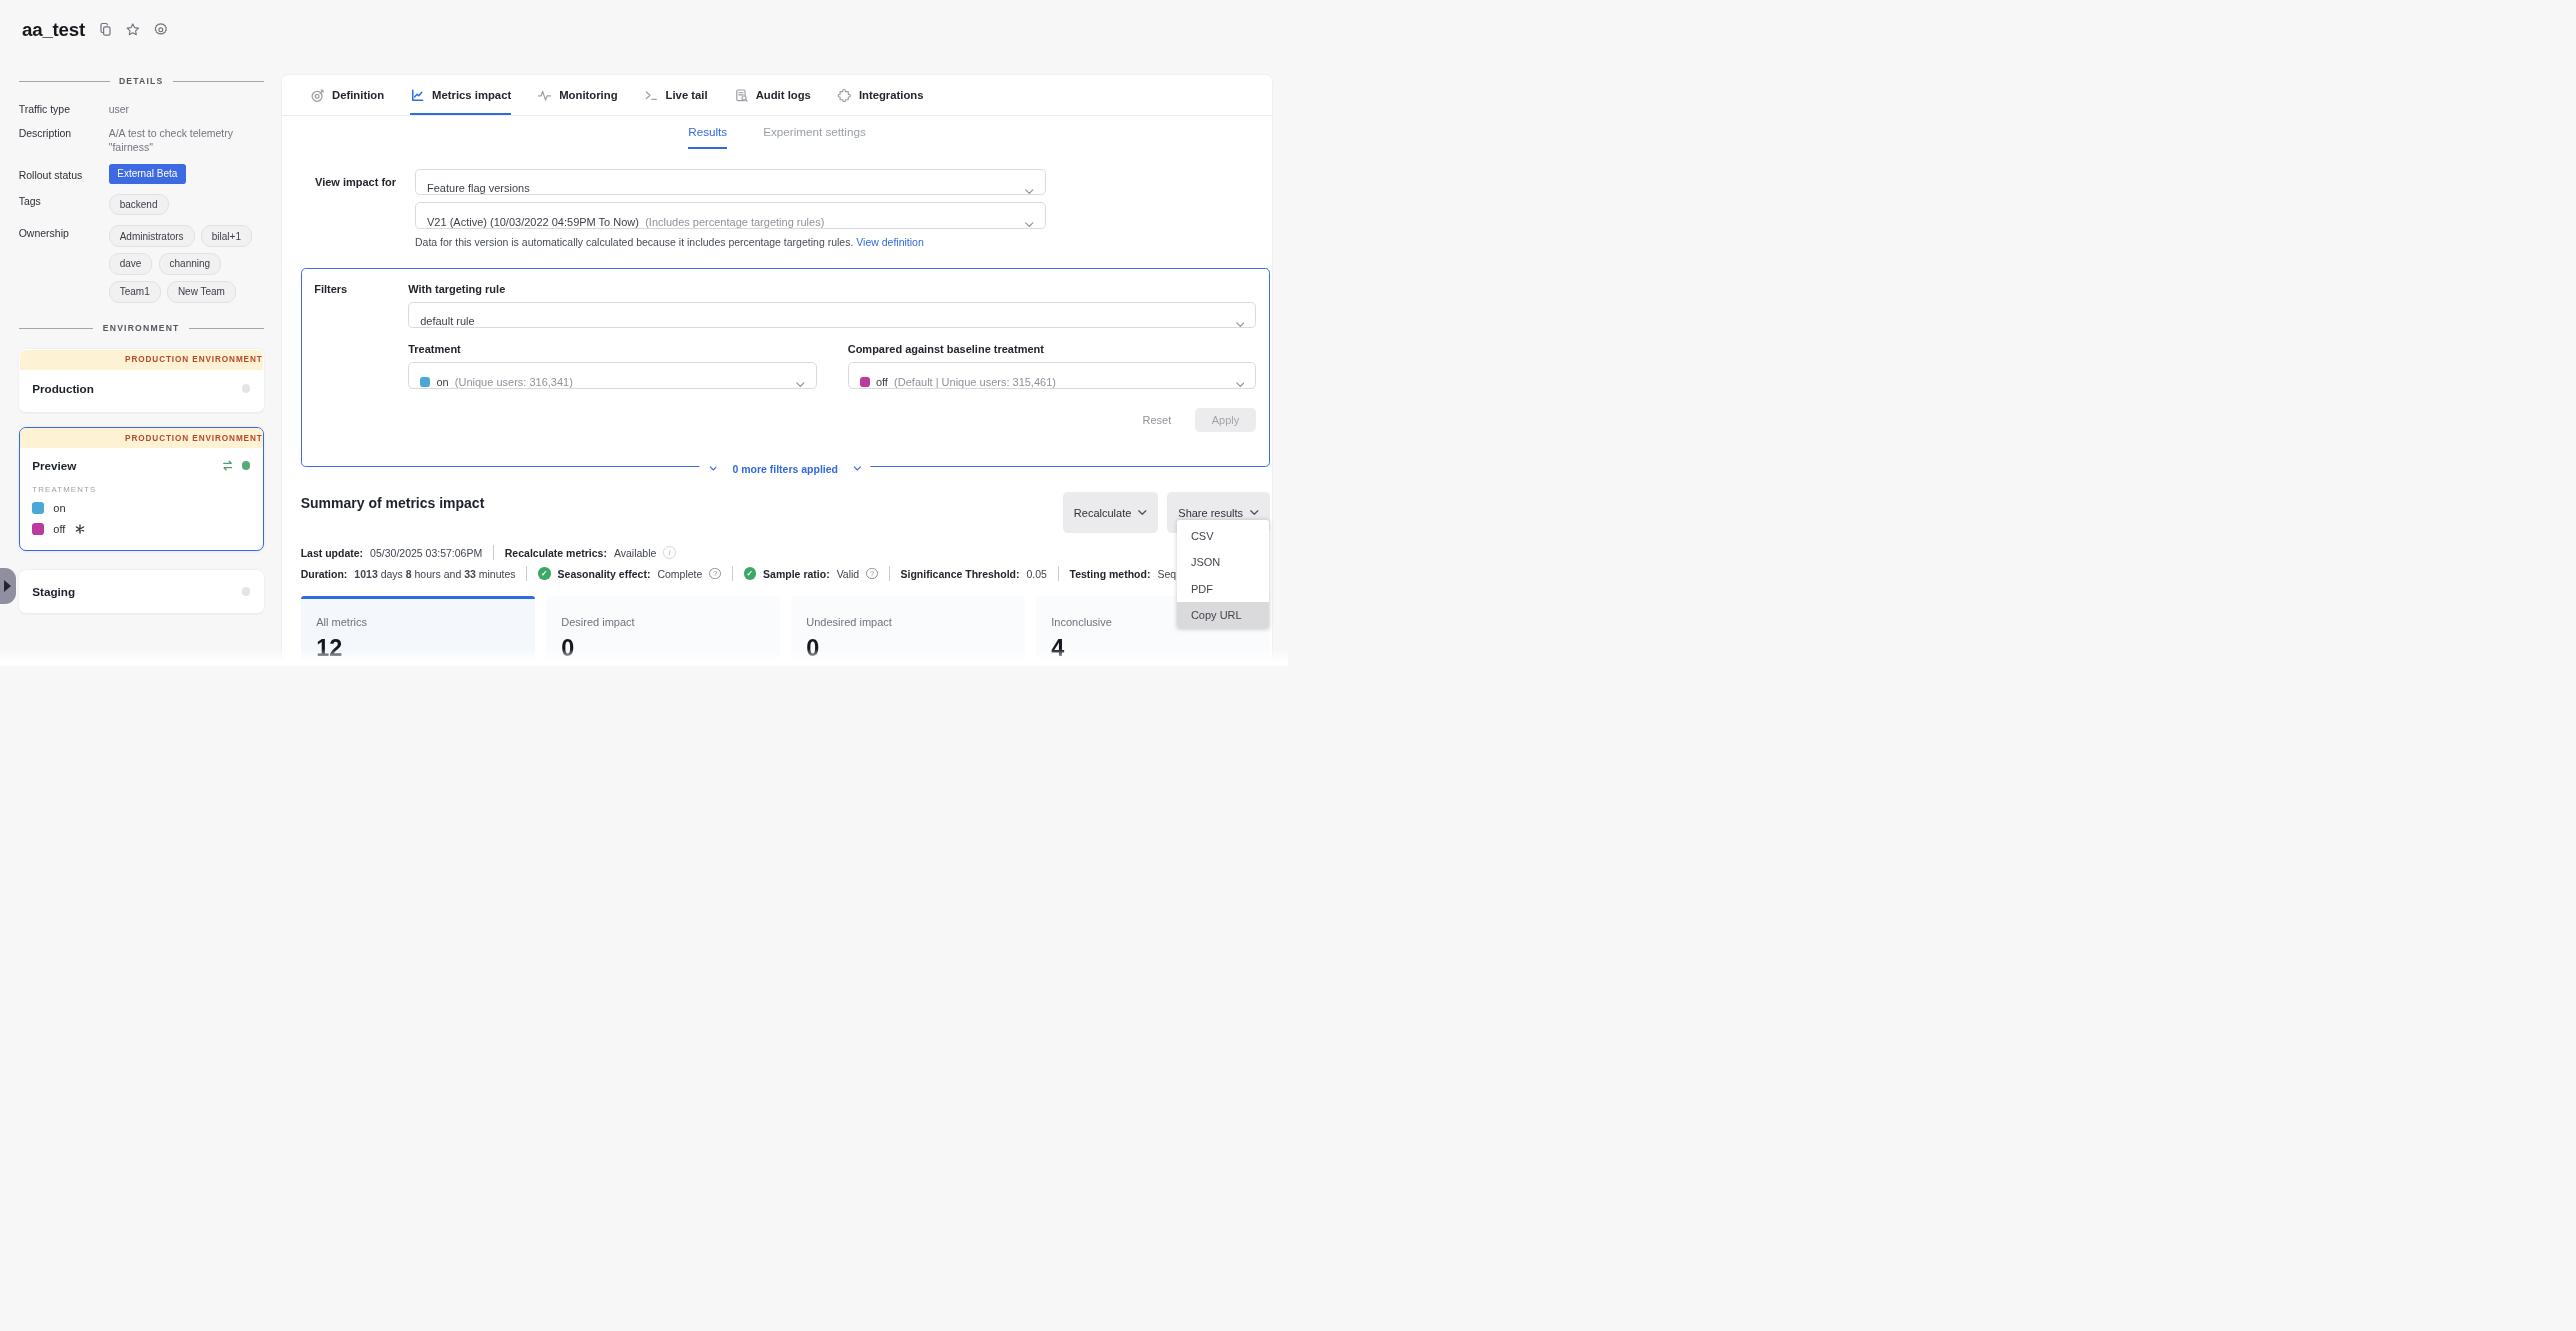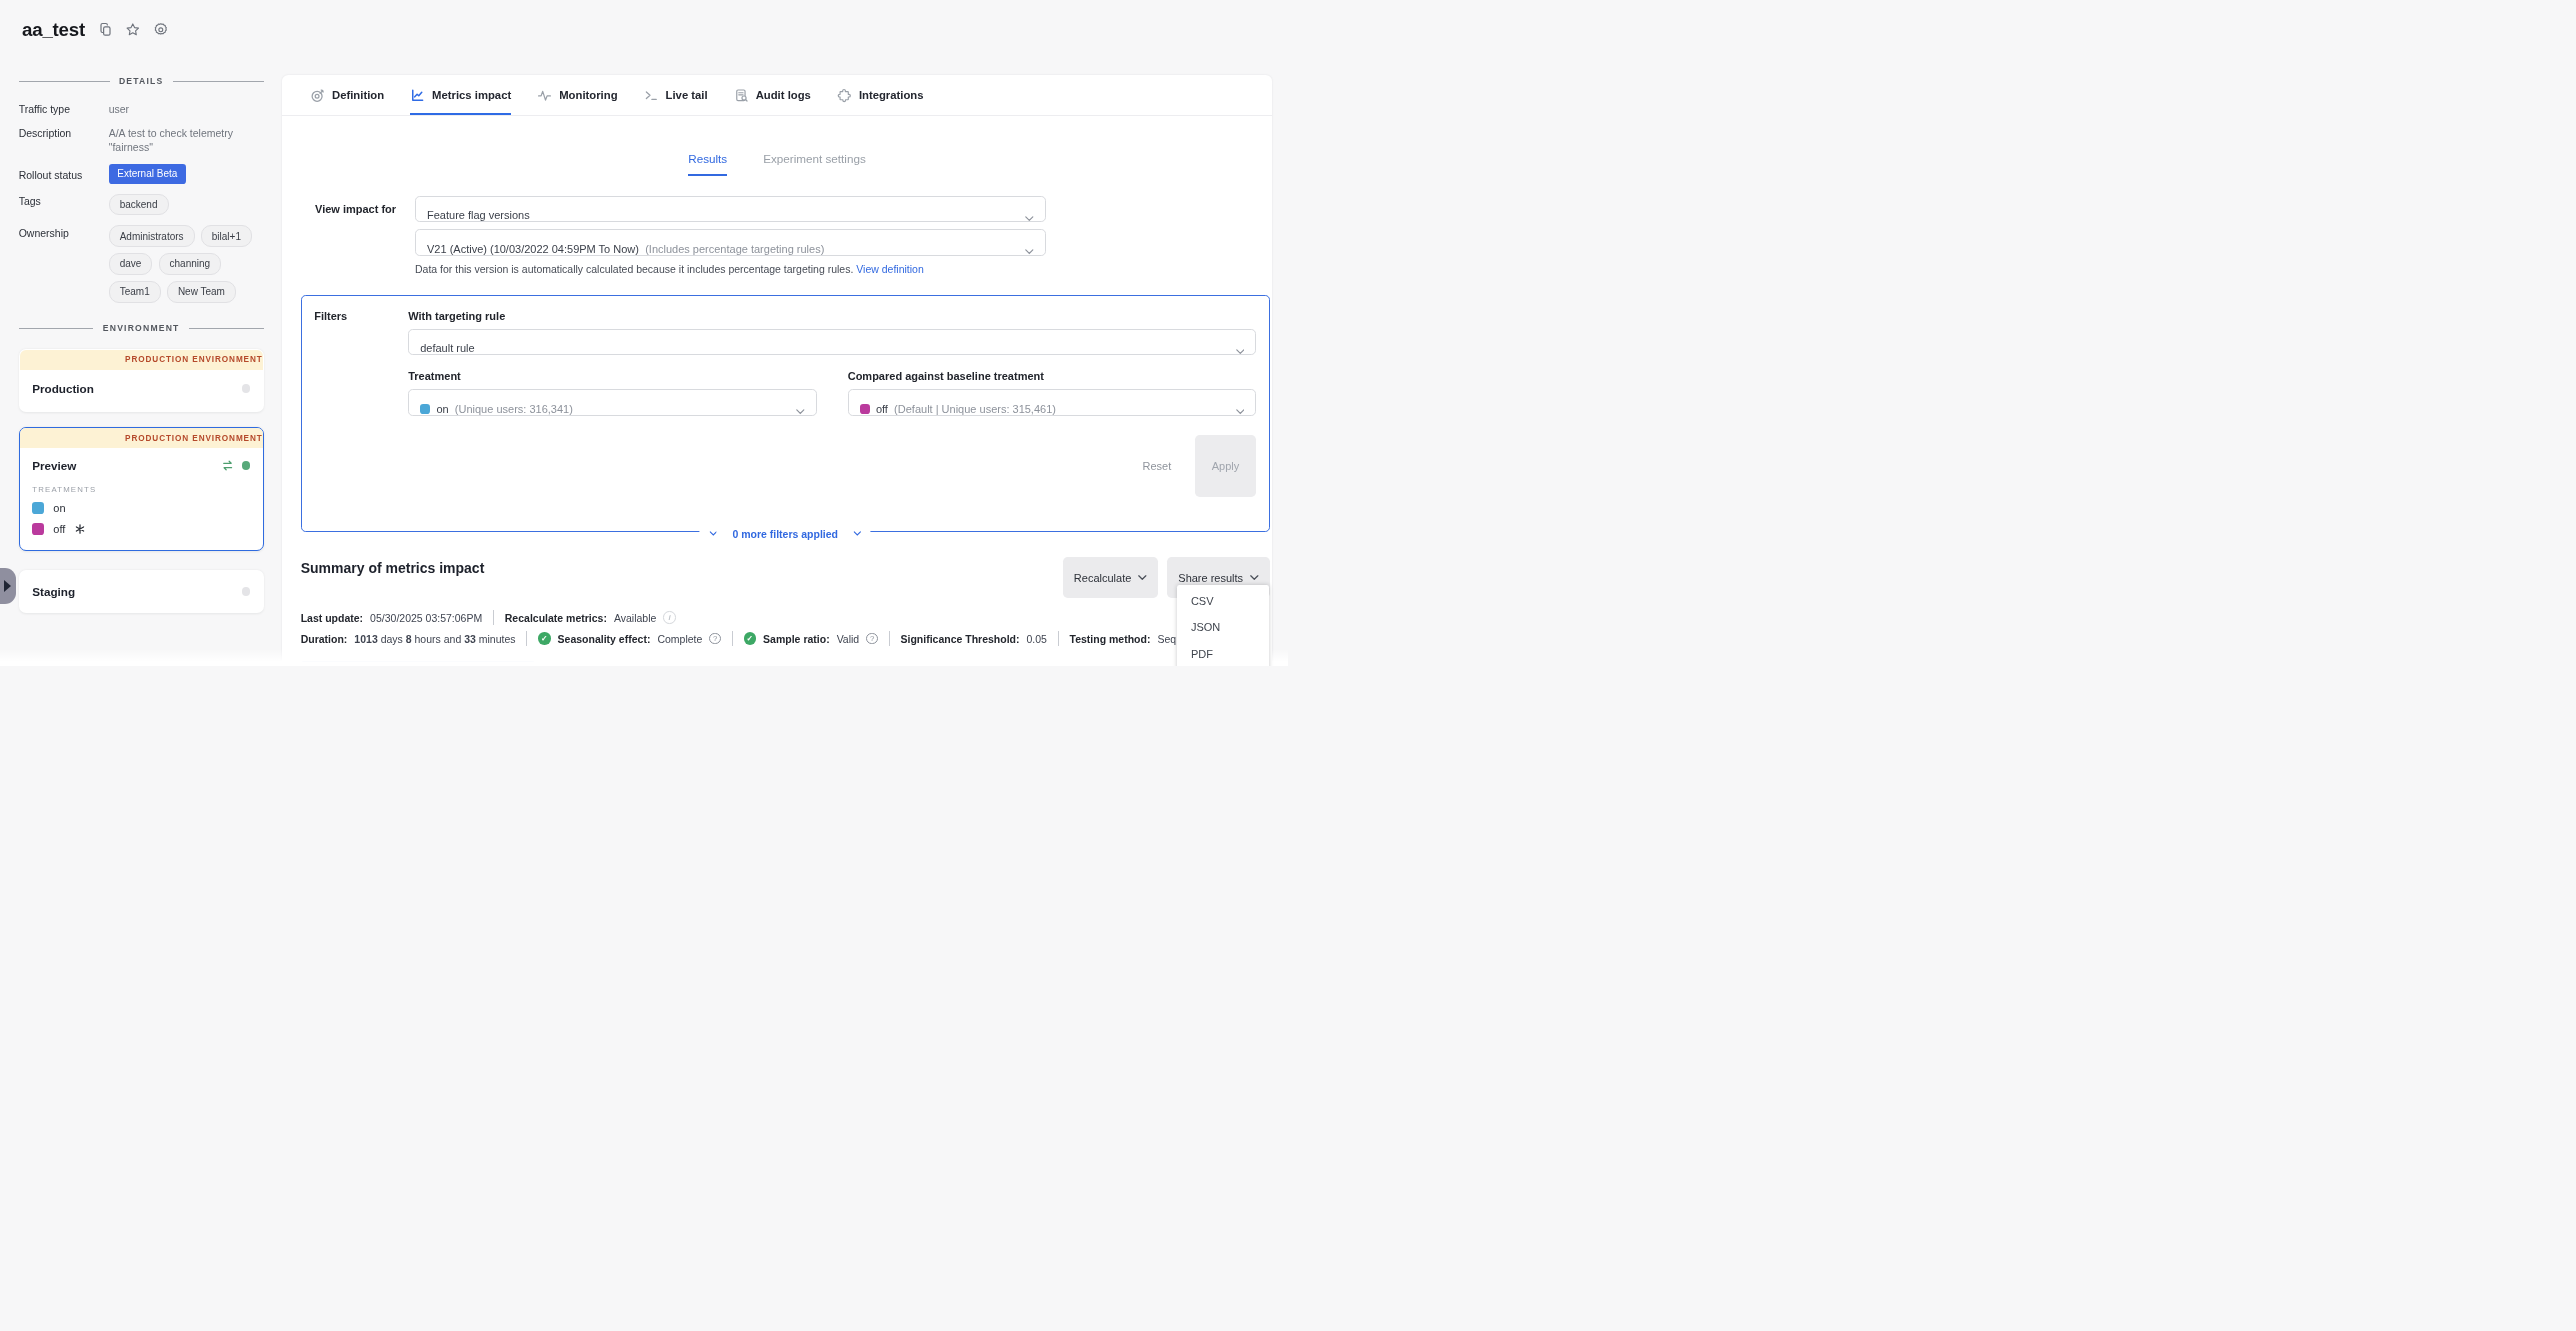--- a/index.html
+++ b/index.html
@@ -51,21 +51,21 @@
 
   
   .card { position:absolute; left:282px; top:75px; width:990px; height:647px;
     background:#fff; border-radius:6.2px; box-shadow:0 0.8px 2.3px rgba(30,34,44,.09); }
 
   .tabs { height:41px; border-bottom:0.8px solid #ededf0; display:flex; align-items:stretch; padding-left:28px; gap:26px; }
   .tab { display:flex; align-items:center; gap:7px; border-bottom:2.3px solid transparent; padding-top:2.3px; cursor:pointer; background:none; border-top:none; border-left:none; border-right:none; }
   .tab-label { font-size:11.3px; font-weight:700; color:#23262f; white-space:nowrap; }
   .tab.active { border-bottom-color:#2e6be5; }
 
-  .subnav { display:flex; justify-content:center; gap:36px; margin-top:36px; }
+  .subnav { display:flex; justify-content:center; gap:36px; margin-top:9px; }
   .subtab { font-size:11.7px; color:#9aa0a8; background:none; border:none; cursor:pointer; padding-bottom:8.6px; border-bottom:2.3px solid transparent; }
   .subtab.active { color:#3269e0; border-bottom-color:#3269e0; }
 
   .vi-row { display:flex; margin-top:20px; padding-left:33px; }
   .vi-label { width:100px; flex:none; font-size:11px; font-weight:700; color:#22252c; padding-top:7px; }
   .vi-fields { width:631px; }
   .dd { height:26.5px; border:0.8px solid #d8dade; border-radius:4.7px; background:#fff; display:flex; align-items:flex-end; padding:0 11px; font-size:11px; color:#3a3f49; cursor:pointer; width:100%; }
   .dd .grow { flex:1; display:flex; align-items:center; gap:6.2px; min-width:0; white-space:nowrap; overflow:hidden; }
   .dd + .dd { margin-top:7px; }
   .muted { color:#8d929b; }
@@ -74,21 +74,21 @@
   .link { color:#3269e0; text-decoration:none; cursor:pointer; }
 
   .filters-box { position:relative; border:0.8px solid #3b6fe0; border-radius:4.7px; margin:17px 2.3px 0 18.7px; padding:14px 12.5px 34px 12.5px; display:flex; }
   .f-label { width:94px; flex:none; font-size:11px; font-weight:700; color:#22252c; padding-top:0.8px; }
   .f-fields { flex:1; }
   .f-sub { font-size:11px; font-weight:700; color:#22252c; margin-bottom:7px; }
   .f-cols { display:flex; gap:31px; margin-top:15px; }
   .f-col { flex:1; min-width:0; }
   .f-actions { display:flex; justify-content:flex-end; align-items:center; gap:23.4px; margin-top:19.5px; }
   .reset { background:none; border:none; font-size:11px; color:#8f949c; cursor:pointer; }
-  .apply { background:#ececee; border:none; border-radius:4.7px; font-size:11px; color:#a0a5ad; padding:25px 17px; cursor:pointer; }
+  .apply { background:#ececee; border:none; border-radius:4.7px; font-size:11px; color:#a0a5ad; padding:6px 17px; cursor:pointer; }
   .more-filters { position:absolute; left:50%; bottom:-8.6px; transform:translateX(-50%);
     background:#fff; padding:0 9.4px; display:flex; align-items:center; gap:15.6px; color:#3269e0; font-size:10.5px; font-weight:600; border:none; cursor:pointer; white-space:nowrap; }
 
   .summary { position:relative; margin:25px 2.3px 0 18.7px; }
   .sum-head { display:flex; align-items:flex-start; justify-content:space-between; }
   .sum-title { font-size:14px; font-weight:700; color:#1d212b; padding-top:3.1px; }
   .sum-btns { display:flex; gap:9.4px; }
   .gbtn { background:#ebebed; border:none; border-radius:4.7px; height:41px; padding:0 11px; display:flex; align-items:center; gap:7px; font-size:11px; color:#2c3038; font-family:inherit; cursor:pointer; }
   .share-menu { position:absolute; right:0.8px; top:28px; width:92px; background:#fff; border-radius:2.3px;
     box-shadow:0 0.8px 4.7px rgba(30,34,44,.25); z-index:30; padding:2.3px 0 0 0; overflow:hidden; }

